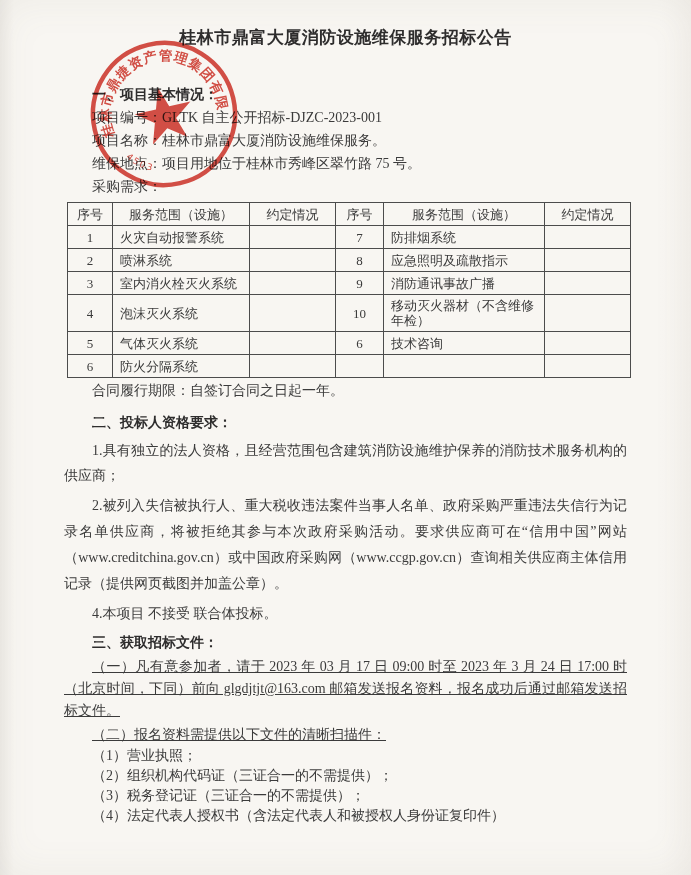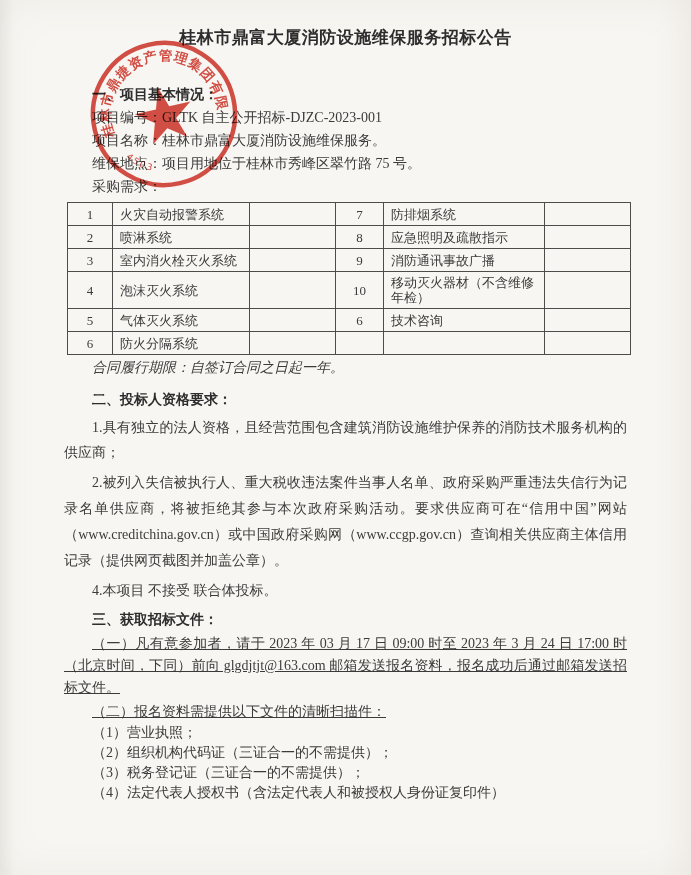--- a/index.html
+++ b/index.html
@@ -56,21 +56,21 @@
     line-height: 15px;
     padding: 3px 2px;
     height: 23px;
     overflow: hidden;
   }
   .svc-table th { text-align: center; }
   .svc-table td.c-num { text-align: center; }
   .svc-table td.c-svc { text-align: left; padding-left: 7px; }
   
   p.table-note { margin-top: 6px; text-indent: 3.5em; line-height: 22px; }
-  p.contract { margin-top: 2px; line-height: 22px; font-style: italic; }
+  p.contract { margin-top: 2px; line-height: 22px; }
   p.h2 { margin-top: 10px; }
   p.para { margin-top: 4px; line-height: 25px; }
   p.para-wide { margin-top: 5px; line-height: 26px; }
   p.h3 { margin-top: 6px; }
   p.s3-para { margin-top: 2px; line-height: 22px; text-decoration: underline; }
   p.s3-item { margin-top: 0; line-height: 20px; }
   
   .seal {
     position: absolute;
     left: 89px;
@@ -113,20 +113,28 @@
     <table class="svc-table">
       <colgroup>
         <col style="width:45px">
           <col style="width:137px">
           <col style="width:86px">
         <col style="width:48px">
           <col style="width:161px">
           <col style="width:86px">
       </colgroup>
       <tbody>
+          <tr>
+        <th>序号</th>
+        <th>服务范围（设施）</th>
+        <th>约定情况</th>
+        <th>序号</th>
+        <th>服务范围（设施）</th>
+        <th>约定情况</th>
+      </tr>
       <tr>
         <td class="c-num">1</td>
         <td class="c-svc">火灾自动报警系统</td>
         <td></td>
         <td class="c-num">7</td>
         <td class="c-svc">防排烟系统</td>
         <td></td>
       </tr>
       <tr>
         <td class="c-num">2</td>

